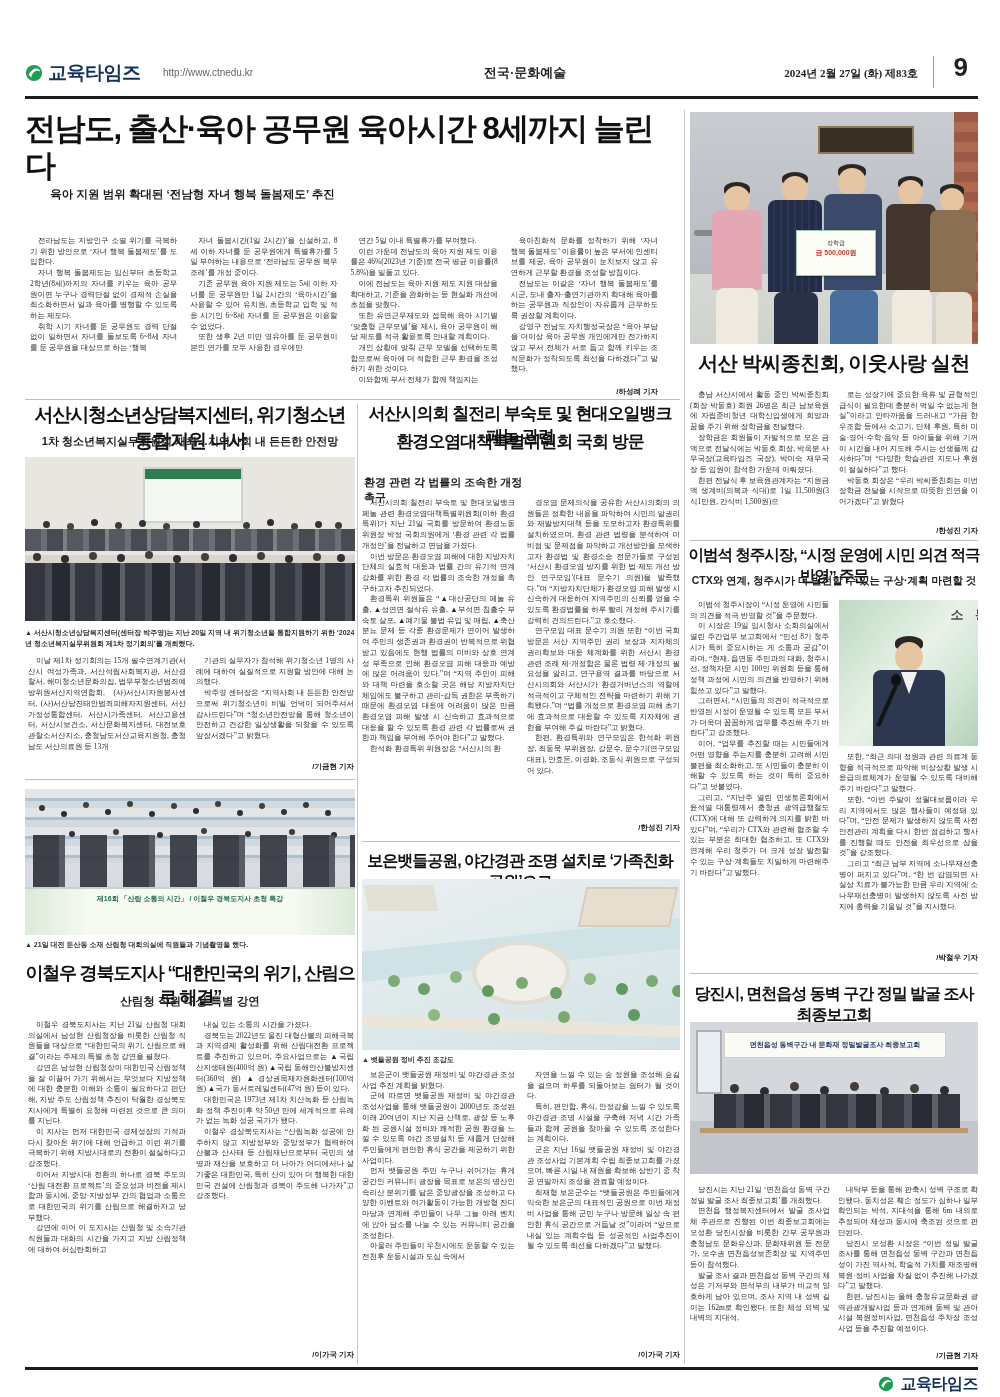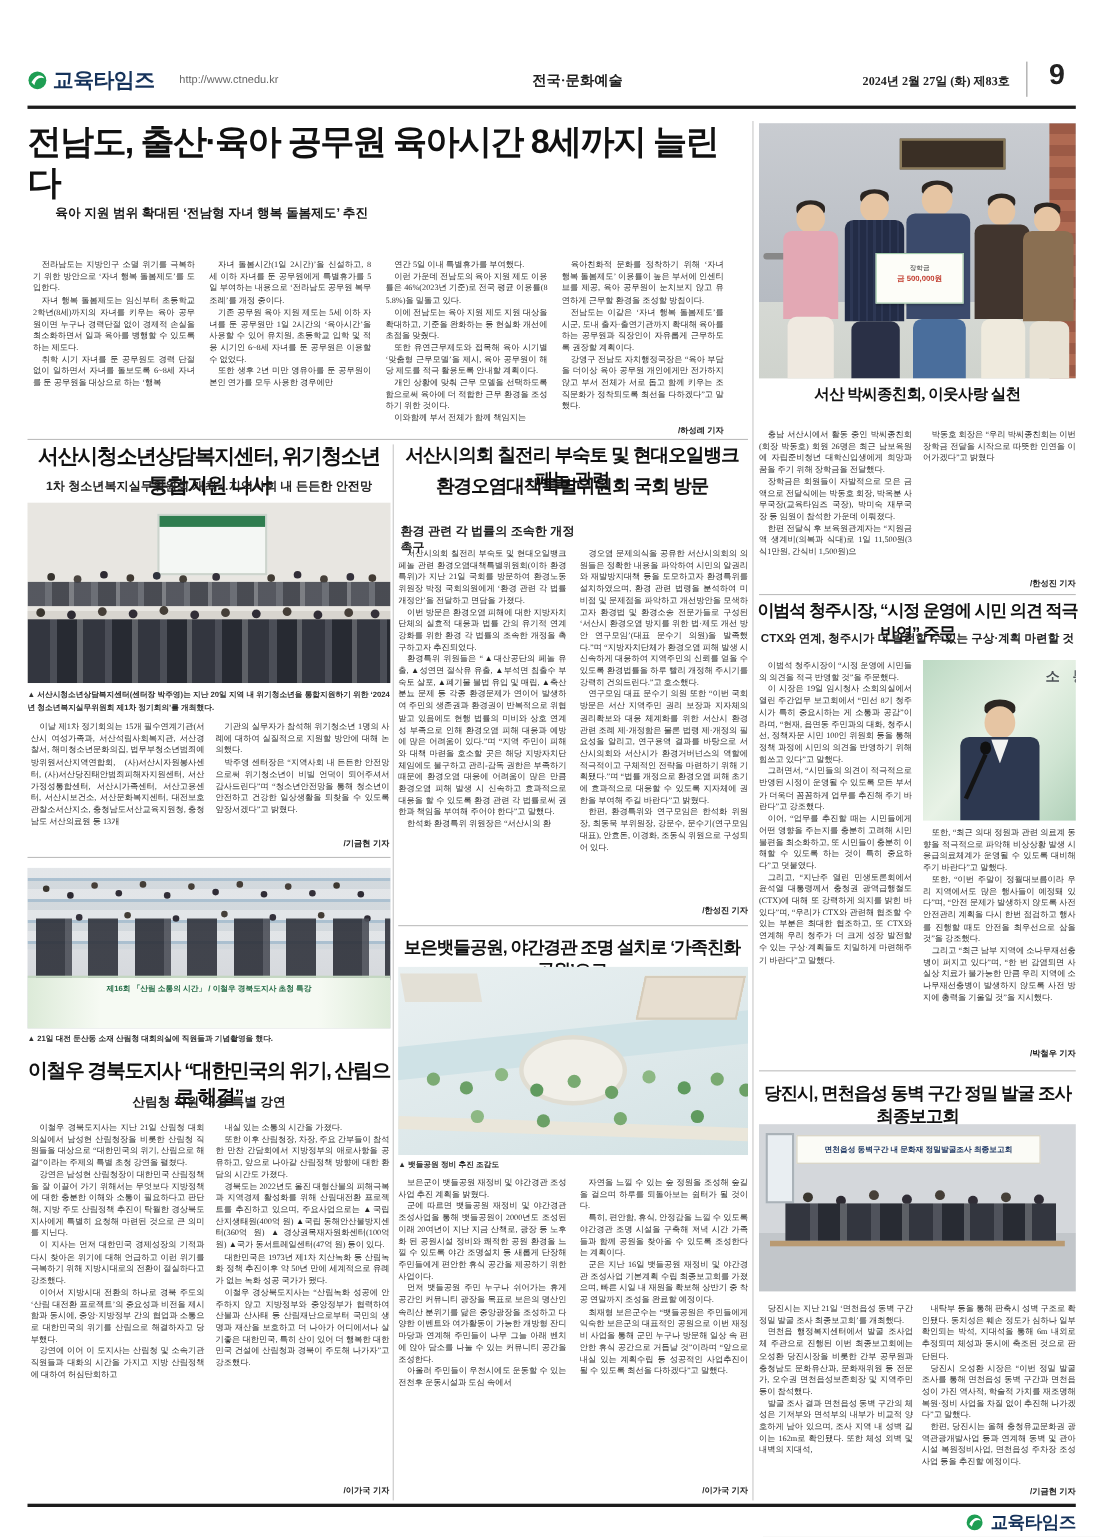--- a/index.html
+++ b/index.html
@@ -52,21 +52,21 @@
   #don-photo { left:690px; top:112px; width:288px; height:232px; background:linear-gradient(#c9ccd1,#b6bbc2 70%,#d6d9d4 70%,#cfd3cd); }
   #don-photo .plaque { position:absolute; right:64px; top:14px; width:92px; height:24px; background:#3a2f25; border:2px solid #8a7a5a; }
   #don-photo .brickcol { position:absolute; right:0; top:0; width:24px; height:100%; background:repeating-linear-gradient(#9c5a46 0 10px,#b06a52 10px 20px); }
   #don-photo .rail { position:absolute; left:4px; top:118px; width:54px; height:6px; background:#888; border-radius:3px; }
   .head { position:absolute; border-radius:50%; background:#e6c5a3; }
   .hair { position:absolute; border-radius:50% 50% 30% 30%; background:#2c2622; }
   .torso { position:absolute; border-radius:8px 8px 0 0; }
   #don-photo .check { position:absolute; left:106px; top:118px; width:78px; height:44px; background:#fdfdf8; border:1px solid #9fc9a8; box-shadow:0 1px 2px rgba(0,0,0,.3); text-align:center; }
   #don-photo .check .t1 { font-size:6px; color:#333; margin-top:8px; font-family:"Liberation Sans", sans-serif; }
   #don-photo .check .t2 { font-size:7px; font-weight:bold; color:#c0392b; font-family:"Liberation Sans", sans-serif; }
-  #don-headline { left:690px; top:350px; width:288px; font-size:14px; font-family:"Liberation Serif", serif; letter-spacing:-0.5px; }
+  #don-headline { left:690px; top:350px; width:288px; font-size:20px; font-family:"Liberation Serif", serif; letter-spacing:-0.5px; }
   #don-body { left:690px; top:390px; width:288px; height:146px; gap:10px; }
   #don-body .col { flex:1; }
 
   
   #youth-headline { left:25px; top:402px; width:330px; font-size:19px; letter-spacing:-1.2px; }
   #youth-subhead  { left:25px; top:434px; width:330px; font-size:11px; }
   #youth-photo { left:25px; top:457px; width:330px; height:164px; background:linear-gradient(#e8e6e1 0 60%,#d8d5cf 60% 100%); }
   #youth-photo .screen { position:absolute; left:118px; top:10px; width:96px; height:52px; background:#f4f7f4; border:2px solid #cdd4cd; }
   #youth-photo .screen .bar { height:10px; background:#2f7d4f; }
   #youth-photo .dots1 { position:absolute; left:18px; top:64px; width:7px; height:7px; border-radius:50%; background:#37342f;
@@ -254,20 +254,21 @@
   </div>
   <h2 class="headline" id="don-headline">서산 박씨종친회, 이웃사랑 실천</h2>
   <div class="body" id="don-body">
     <div class="col">
         <p>충남 서산시에서 활동 중인 박씨종친회(회장 박동호) 회원 26명은 최근 남보육원에 자립준비청년 대학신입생에게 희망과 꿈을 주기 위해 장학금을 전달했다.</p>
         <p>장학금은 회원들이 자발적으로 모은 금액으로 전달식에는 박동호 회장, 박옥분 사무국장(교육타임즈 국장), 박미숙 재무국장 등 임원이 참석한 가운데 이뤄졌다.</p>
         <p>한편 전달식 후 보육원관계자는 “지원금액 생계비(의복과 식대)로 1일 11,500원(3식1만원, 간식비 1,500원)으</p>
       </div>
     <div class="col">
       <div>
+          <p>로는 성장기에 중요한 육류 및 균형적인 급식이 필요한데 충분히 먹일 수 없는게 현실”이라고 안타까움을 드러내고 “가끔 한우조합 등에서 소고기, 단체 후원, 특히 미술·영어·수학·음악 등 아이들을 위해 기꺼이 시간을 내어 지도해 주시는 선생들께 감사하다”며 “다양한 학습관련 지도나 후원이 절실하다”고 했다.</p>
           <p>박동호 회장은 “우리 박씨종친회는 이번 장학금 전달을 시작으로 따뜻한 인연을 이어가겠다”고 밝혔다</p>
         </div>
       <span class="reporter">/한성진 기자</span>
     </div>
   </div>
 
   <h2 class="headline" id="youth-headline">서산시청소년상담복지센터, 위기청소년 통합지원 나서</h2>
   <div class="subhead" id="youth-subhead">1차 청소년복지실무위원회 개최…지역사회 내 든든한 안전망</div>
   <div class="photo" id="youth-photo">
     <div class="screen">
@@ -356,21 +357,20 @@
     <div class="col">
         <p>이철우 경북도지사는 지난 21일 산림청 대회의실에서 남성현 산림청장을 비롯한 산림청 직원들을 대상으로 “대한민국의 위기, 산림으로 해결”이라는 주제의 특별 초청 강연을 펼쳤다.</p>
         <p>강연은 남성현 산림청장이 대한민국 산림정책을 잘 이끌어 가기 위해서는 무엇보다 지방정책에 대한 충분한 이해와 소통이 필요하다고 판단해, 지방 주도 산림정책 추진이 탁월한 경상북도지사에게 특별히 요청해 마련된 것으로 큰 의미를 지닌다.</p>
         <p>이 지사는 먼저 대한민국 경제성장의 기적과 다시 찾아온 위기에 대해 언급하고 이런 위기를 극복하기 위해 지방시대로의 전환이 절실하다고 강조했다.</p>
         <p>이어서 지방시대 전환의 하나로 경북 주도의 ‘산림 대전환 프로젝트’의 중요성과 비전을 제시함과 동시에, 중앙·지방정부 간의 협업과 소통으로 대한민국의 위기를 산림으로 해결하자고 당부했다.</p>
         <p>강연에 이어 이 도지사는 산림청 및 소속기관 직원들과 대화의 시간을 가지고 지방 산림정책에 대하여 허심탄회하고</p>
       </div>
     <div class="col">
       <div>
           <p>내실 있는 소통의 시간을 가졌다.</p>
-          <p>또한 이후 산림청장, 차장, 주요 간부들이 참석한 만찬 간담회에서 지방정부의 애로사항을 공유하고, 앞으로 나아갈 산림정책 방향에 대한 환담의 시간도 가졌다.</p>
           <p>경북도는 2022년도 울진 대형산불의 피해극복과 지역경제 활성화를 위해 산림대전환 프로젝트를 추진하고 있으며, 주요사업으로는 ▲국립 산지생태원(400억 원) ▲국립 동해안산불방지센터(360억 원) ▲경상권목재자원화센터(100억 원) ▲국가 동서트레일센터(47억 원) 등이 있다.</p>
           <p>대한민국은 1973년 제1차 치산녹화 등 산림녹화 정책 추진이후 약 50년 만에 세계적으로 유례가 없는 녹화 성공 국가가 됐다.</p>
           <p>이철우 경상북도지사는 “산림녹화 성공에 안주하지 않고 지방정부와 중앙정부가 협력하여 산불과 산사태 등 산림재난으로부터 국민의 생명과 재산을 보호하고 더 나아가 어디에서나 살기좋은 대한민국, 특히 산이 있어 더 행복한 대한민국 건설에 산림청과 경북이 주도해 나가자”고 강조했다.</p>
         </div>
       <span class="reporter">/이가국 기자</span>
     </div>
   </div>
 
   <h2 class="headline" id="park-headline">보은뱃들공원, 야간경관 조명 설치로 ‘가족친화공원’으로</h2>
   <div class="photo" id="park-photo">

